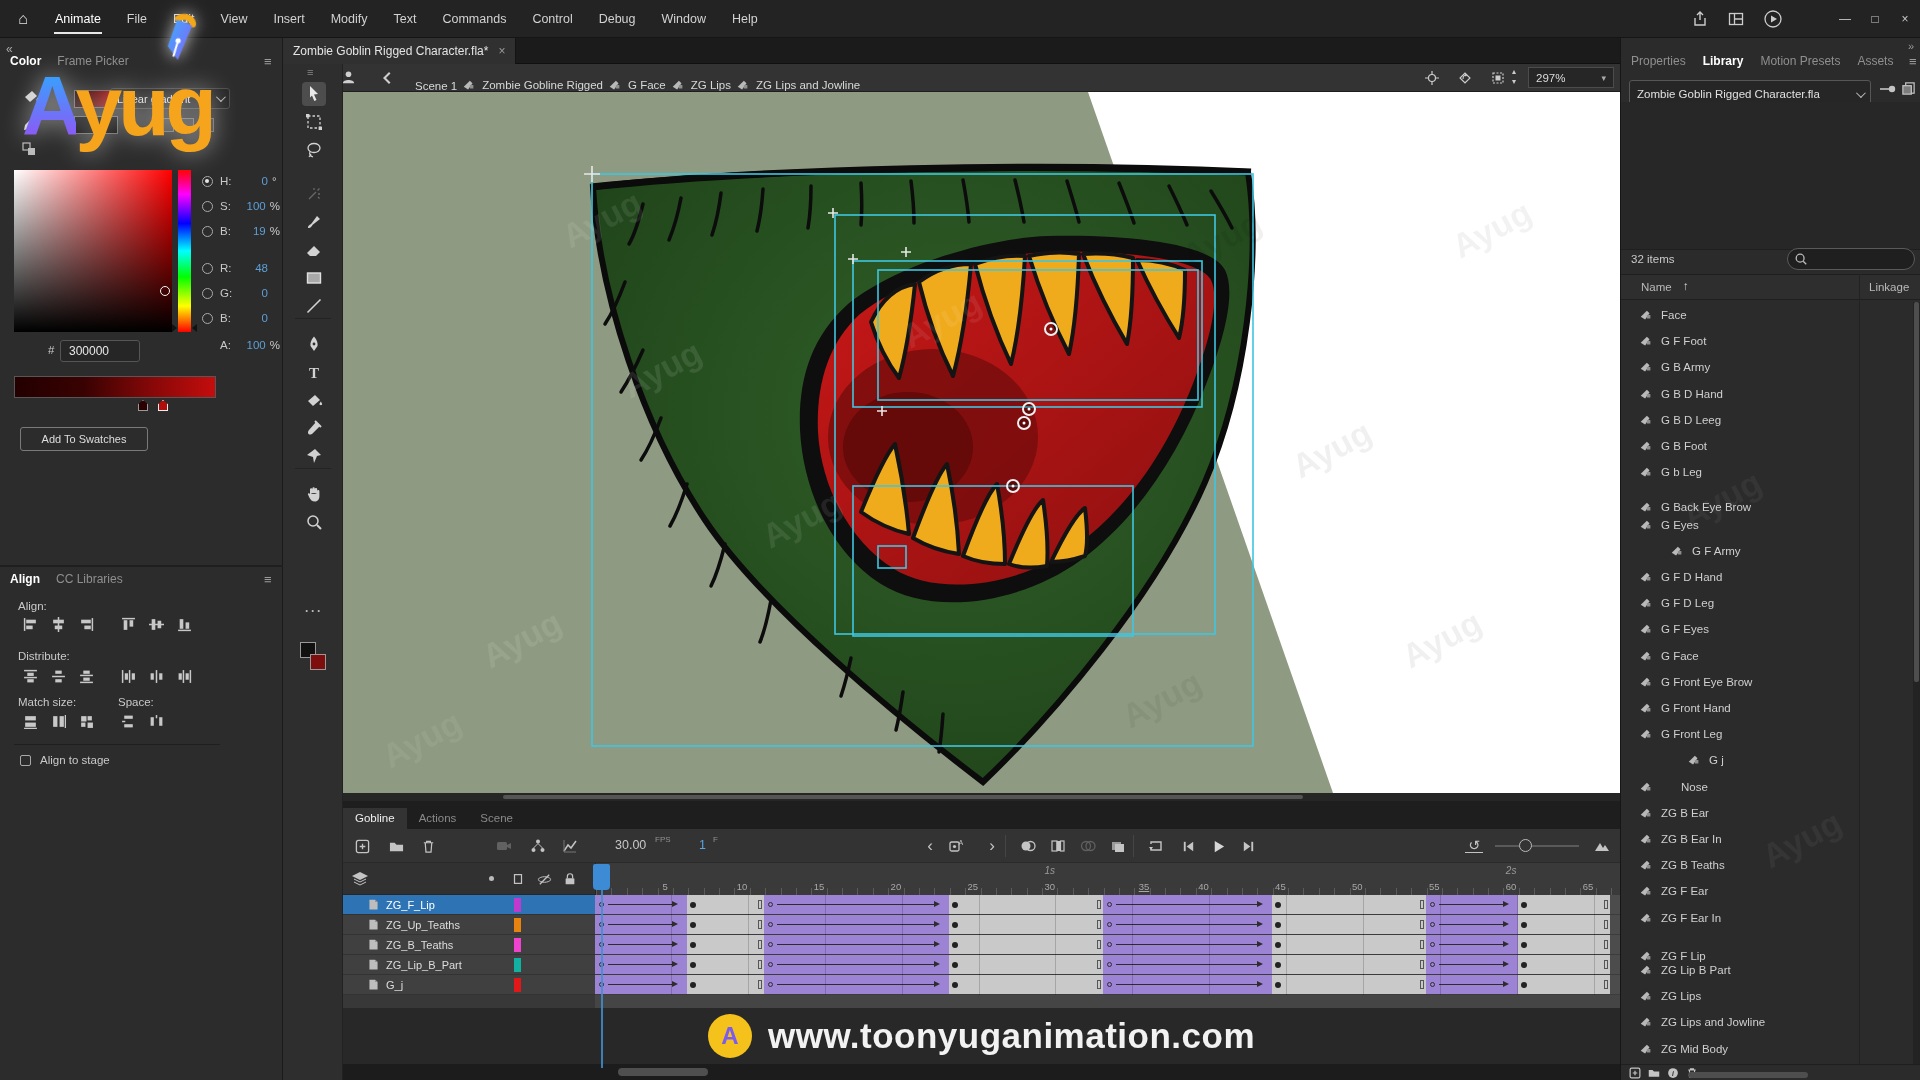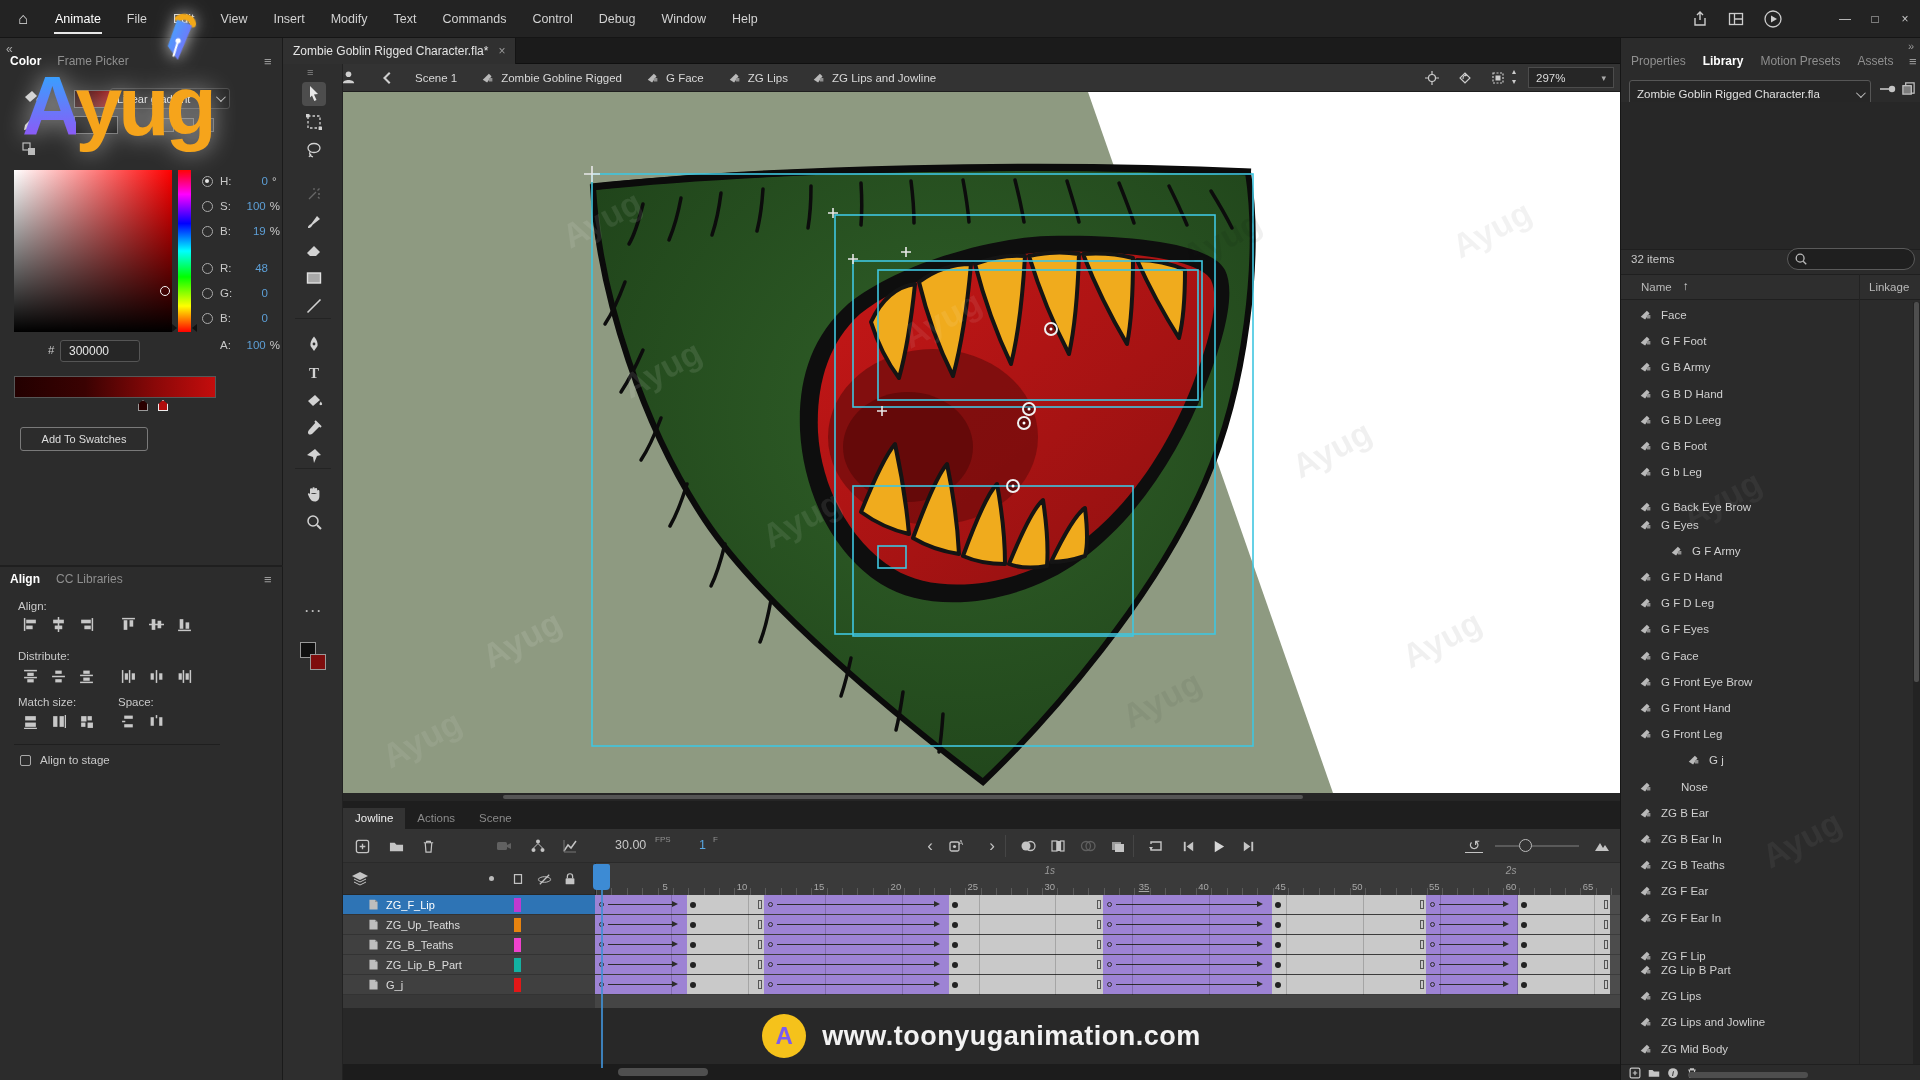--- a/index.html
+++ b/index.html
@@ -16,21 +16,21 @@
 .menu-item.active{color:#fff}
 .menu-item.active::after{content:'';position:absolute;left:12px;right:12px;bottom:4px;height:2px;background:#e8e8e8}
 .mb-right{position:absolute;right:138px;top:0;height:38px;display:flex;align-items:center;gap:20px}
 .win-ctrl{position:absolute;right:0;top:0;height:38px;display:flex}
 .win-btn{width:30px;height:38px;display:flex;align-items:center;justify-content:center;color:#c8c8c8;font-size:12px}
 
 .tabbar{position:absolute;left:283px;top:38px;width:1337px;height:26px;background:#1b1b1b;border-bottom:1px solid #101010}
 .doctab{position:absolute;left:0;top:0;height:26px;background:#303030;display:flex;align-items:center;padding:0 10px;font-size:12px;color:#e4e4e4;border-right:1px solid #141414}
 .doctab .close{margin-left:10px;color:#999;font-size:12px}
 .editbar{position:absolute;left:283px;top:64px;width:1337px;height:28px;background:#333;border-bottom:1px solid #1e1e1e}
-.crumbs{position:absolute;left:132px;top:0;height:28px;display:flex;align-items:center;gap:24px;font-size:11.5px;color:#d8d8d8}
+.crumbs{position:absolute;left:132px;top:0;height:28px;display:flex;align-items:flex-end;gap:5px;font-size:11.5px;color:#d8d8d8}
 .crumb{display:flex;align-items:center;gap:6px;white-space:nowrap}
 .zoombox{position:absolute;left:1245px;top:3px;width:86px;height:21px;background:#262626;border:1px solid #4c4c4c;display:flex;align-items:center;justify-content:space-between;padding:0 7px;color:#ddd;font-size:11.5px}
 
 .leftcol{position:absolute;left:0;top:38px;width:283px;height:1042px;background:#2c2c2c;border-right:1px solid #1a1a1a}
 .ptabs{position:absolute;display:flex;gap:16px;font-size:12px}
 .ptab{color:#8f8f8f}.ptab.active{color:#fff;font-weight:bold}
 .pmenu{position:absolute;color:#9a9a9a;font-size:13px}
 .lbl{position:absolute;font-size:11.5px;color:#c9c9c9}
 .val{color:#5d9fd6}
 .radio{position:absolute;width:11px;height:11px;border:1.5px solid #ababab;border-radius:50%}
@@ -80,21 +80,21 @@
 .fspan .arr::after{content:'';position:absolute;right:-2px;top:-3px;border-left:6px solid #2d2d2d;border-top:3.5px solid transparent;border-bottom:3.5px solid transparent}
 .fspan .dot{position:absolute;left:3px;top:7px;width:6px;height:6px;background:#222;border-radius:50%}
 .fspan .endm{position:absolute;right:2px;top:5px;width:4px;height:9px;border:1.5px solid #555}
 .fgrid{position:absolute;left:252px;top:87px;width:1025px;height:100px;pointer-events:none;background:repeating-linear-gradient(90deg,transparent 0 75.9px,rgba(0,0,0,.18) 75.9px 76.9px)}
 .playline{position:absolute;left:258px;top:56px;width:2px;height:204px;background:rgba(63,143,212,.85);z-index:5}
 .playhead{position:absolute;left:250px;top:56px;width:17px;height:26px;background:#3d8bd4;border-radius:2px 2px 4px 4px;z-index:6}
 .emptyrow-l{position:absolute;left:0;top:187px;width:252px;height:13px;background:#383838}
 .emptyrow-r{position:absolute;left:252px;top:187px;width:1025px;height:13px;background:#454545}
 .wmbar{position: absolute;left:0;top:200px;width:1277px;height:56px;background:#282828;display:flex;align-items:center;justify-content:center;gap:16px;z-index:4}
 .wmlogo{width:44px;height:44px;border-radius:50%;background:#f5c21b;display:flex;align-items:center;justify-content:center;font-weight:bold;font-size:24px;color:#7b5cf0}
-.wmurl{font-size:27px;font-weight:bold;color:#f2f2f2;letter-spacing:.5px}
+.wmurl{font-size:35px;font-weight:bold;color:#f2f2f2;letter-spacing:.5px}
 .scrollrow{position:absolute;left:0;top:256px;width:1277px;height:16px;background:#1c1c1c}
 .scthumb{position:absolute;left:275px;top:4px;width:90px;height:8px;background:#4f4f4f;border-radius:4px}
 
 .library{position:absolute;left:1620px;top:38px;width:300px;height:1042px;background:#2b2b2b;border-left:1px solid #161616}
 .lib-preview{position:absolute;left:0;top:64px;width:300px;height:148px;background:#272727;border-bottom:1px solid #1f1f1f}
 .libselect{position:absolute;left:8px;top:42px;width:242px;height:28px;background:#262626;border:1px solid #565656;border-radius:3px;display:flex;align-items:center;justify-content:space-between;padding:0 7px;font-size:11.5px;color:#e0e0e0;white-space:nowrap;overflow:hidden}
 .searchbox{position:absolute;left:166px;top:210px;width:128px;height:22px;border:1px solid #5a5a5a;border-radius:11px;background:#1f1f1f;display:flex;align-items:center;padding-left:6px}
 .libhead{position:absolute;left:0;top:236px;width:300px;height:26px;background:#2e2e2e;border-top:1px solid #1f1f1f;border-bottom:1px solid #1f1f1f;font-size:11.5px;color:#b9b9b9}
 .coldiv{position:absolute;left:238px;top:236px;width:1px;height:790px;background:#222}
 .liblist{position:absolute;left:0;top:264px;width:292px;height:762px;overflow:hidden}
@@ -668,21 +668,21 @@
           <circle cx="670" cy="394" r="1.5" fill="#fff"></circle>
       </g>
     </svg>
   </div>
   <div class="stagescroll">
       <span class="sthumb"></span>
     </div>
 
   <div class="timeline">
     <div class="tl-tabs" id="tlTabs">
-        <span class="tl-tab active">Jowline</span>
+        <span class="tl-tab active">Gobline</span>
         <span class="tl-tab">Actions</span>
         <span class="tl-tab">Scene</span>
       </div>
 
     <div class="tl-toolbar">
       <span class="tbi" style="left:10px">
           <svg width="15" height="15" viewBox="0 0 16 16">
             <rect x="1.5" y="1.5" width="13" height="13" rx="2" stroke="#c4c4c4" fill="none" stroke-width="1.4"></rect>
             <path d="M8 5 v6 M5 8 h6" stroke="#c4c4c4" stroke-width="1.4"></path>
           </svg>

